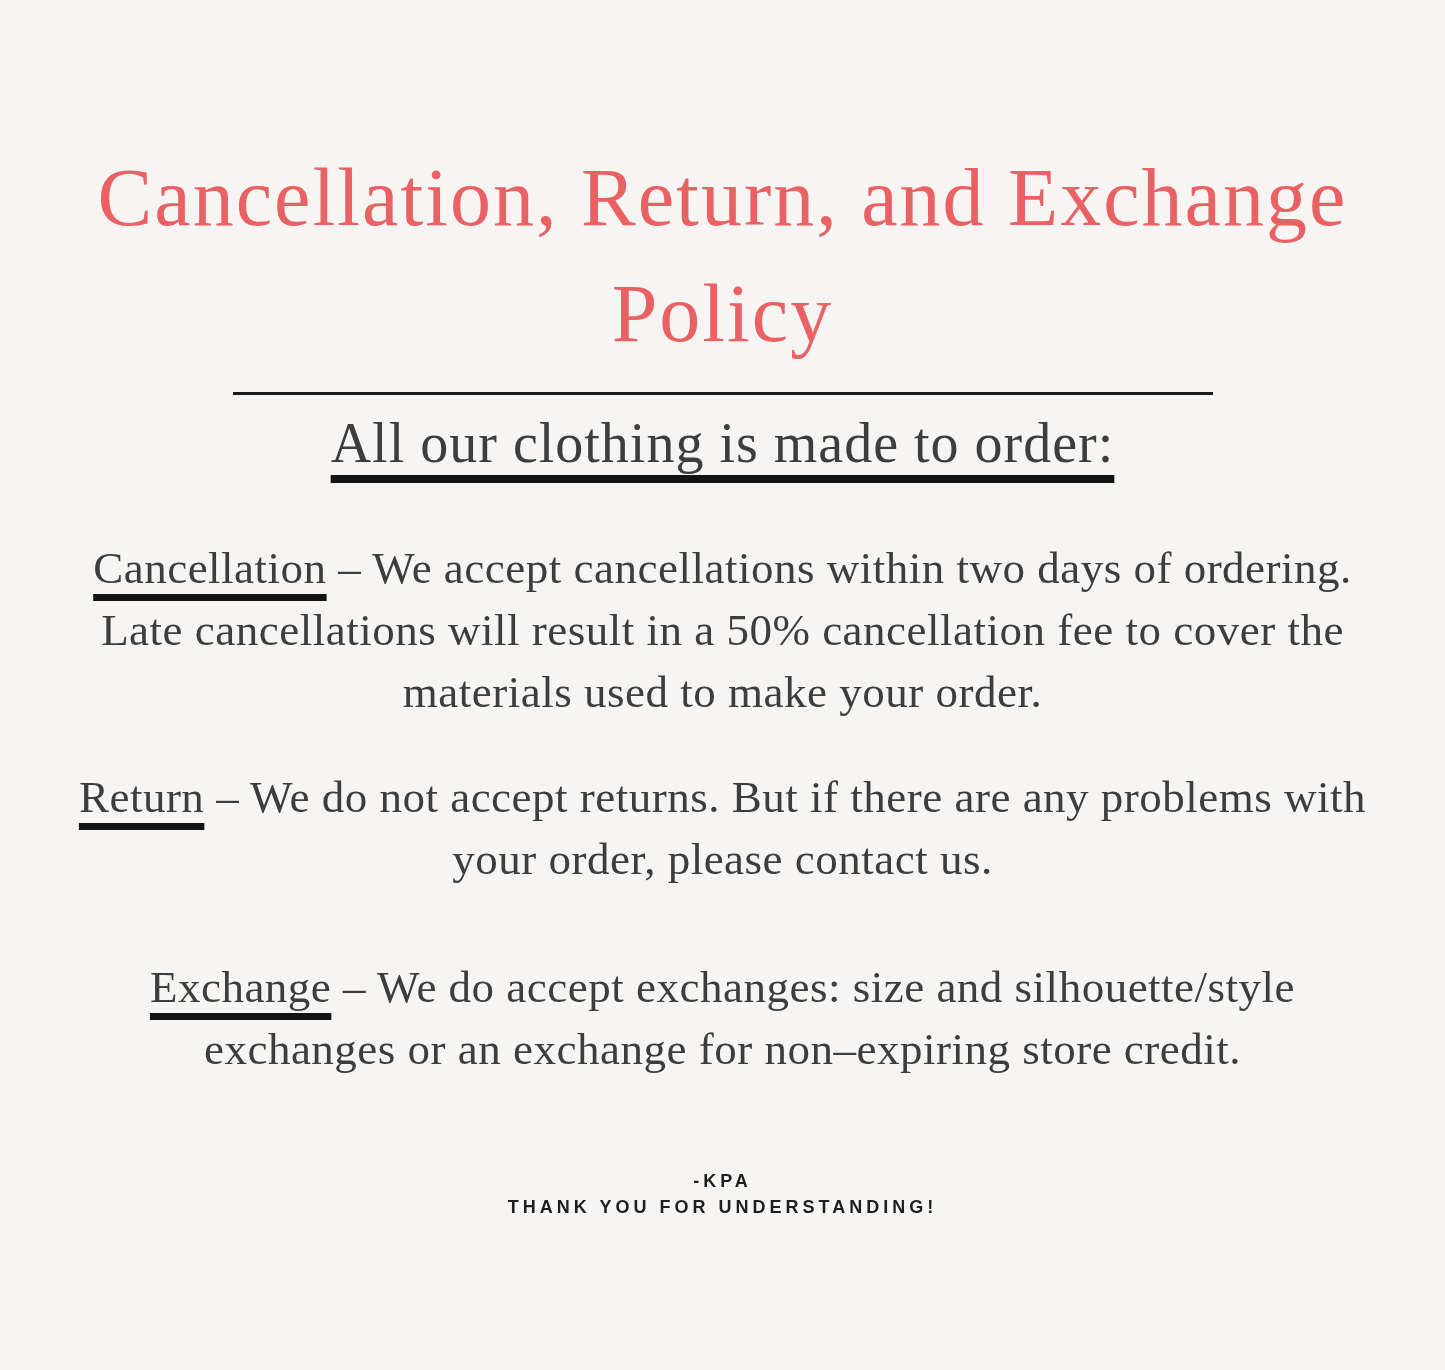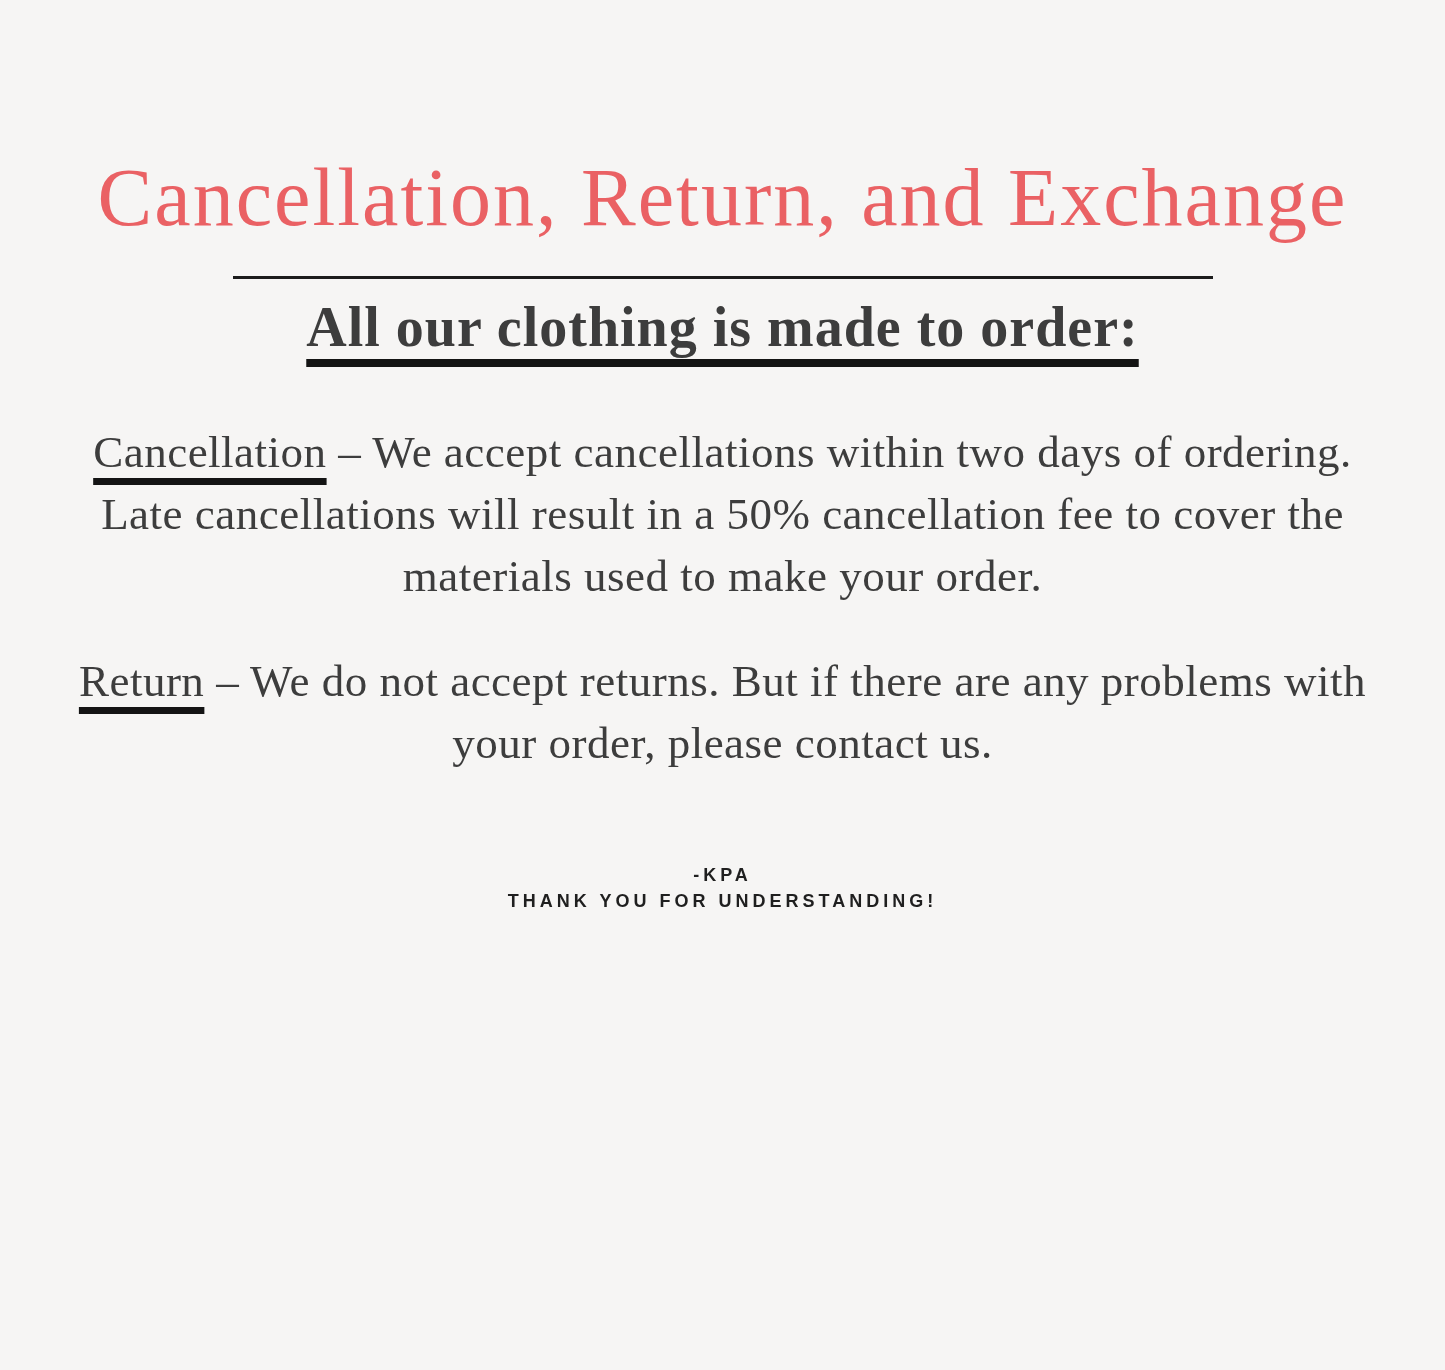--- a/index.html
+++ b/index.html
@@ -35,21 +35,21 @@
     height: 3px;
     margin: 20px auto 0;
     background: var(--rule);
     border: none;
   }
   .intro-heading {
     margin-top: 8px;
     text-align: center;
     font-size: 56px;
     line-height: 80px;
-    font-weight: 700;
+    font-weight: 400;
     letter-spacing: 1px;
   }
   .intro-heading .u,
   .section .lead {
     text-decoration: underline;
     text-decoration-color: #141414;
     text-decoration-thickness: 8px;
     text-underline-offset: 13px;
     text-decoration-skip-ink: auto;
   }
@@ -80,37 +80,42 @@
     color: #1f1f1f;
   }
 </style>
 </head>
 <body>
 
 <div class="page">
 
   <h1 class="title">
     <span>Cancellation, Return, and Exchange</span><br>
+    <span>Policy</span>
   </h1>
 
   <div class="title-divider"></div>
 
   <h2 class="intro-heading">
     <span class="u">All our clothing is made to order:</span>
   </h2>
 
   <p class="section section-cancellation">
     <span class="lead">Cancellation</span>
     <span>– We accept cancellations within two days of ordering. Late cancellations will result in a 50% cancellation fee to cover the materials used to make your order.</span>
   </p>
 
   <p class="section section-return">
     <span class="lead">Return</span>
     <span>– We do not accept returns. But if there are any problems with your order, please contact us.</span>
   </p>
 
+  <p class="section section-exchange">
+    <span class="lead">Exchange</span>
+    <span>– We do accept exchanges: size and silhouette/style exchanges or an exchange for non–expiring store credit.</span>
+  </p>
 
   <div class="footer">
     <div>-KPA</div>
     <div>THANK YOU FOR UNDERSTANDING!</div>
   </div>
 
 </div>
 
 </body></html>

